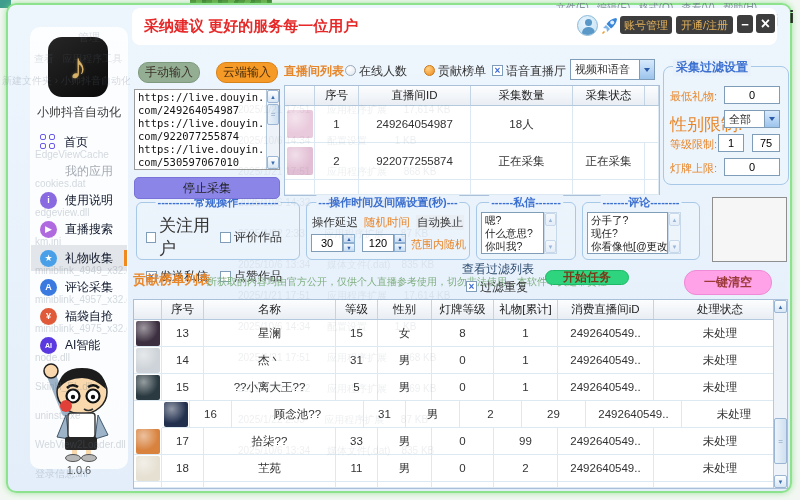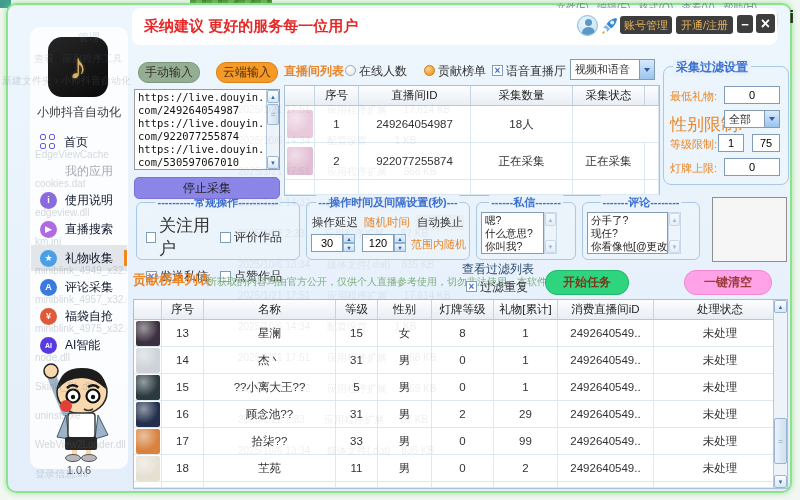--- a/index.html
+++ b/index.html
@@ -336,21 +336,21 @@
   <div class="ar" style="bottom:0">▼</div>
 </div>
 
 <div class="abs" style="left:712px;top:197px;width:75px;height:65px;background:#f6f6f6;border:1px solid #8f8f8f;z-index:5"></div>
 
 <div class="ftext olabel" style="left:133px;top:271px;font-size:13px;font-weight:bold">贡献榜单列表</div>
 <div class="ftext" style="left:207px;top:275px;font-size:10px;color:#7fae7f">所获取的内容均由官方公开，仅供个人直播参考使用，切勿非法使用，本软件不负连带责任</div>
 <div class="ftext" style="left:462px;top:261px;font-size:12px;color:#2c4a6e;cursor:pointer">查看过滤列表</div>
 <span class="cb abs" style="left:466px;top:281px;z-index:5">×</span>
 <div class="ftext" style="left:480px;top:279px;font-size:12px">过滤重复</div>
-<div class="pill" style="left:545px;top:270px;width:84px;height:25px;border-radius:12px;background:#2ed47e;color:#7a3a1a;font-weight:bold;border:1px solid #1fb868">开始任务</div>
+<div class="pill" style="left:545px;top:270px;width:84px;height:15px;border-radius:12px;background:#2ed47e;color:#7a3a1a;font-weight:bold;border:1px solid #1fb868">开始任务</div>
 <div class="pill" style="left:684px;top:270px;width:88px;height:25px;border-radius:12px;background:#ffa2e8;color:#9c3a3a;font-weight:bold;border:1px solid #ee8ad6">一键清空</div>
 
 <div class="tbl" id="ranktable" style="left:133px;top:299px;width:655px;height:190px">
     <div class="trow head" style="height: 20px;">
       <div class="tc" style="width: 28px;"></div>
       <div class="tc" style="width: 42px;">序号</div>
       <div class="tc" style="width: 132px;">名称</div>
       <div class="tc" style="width: 42px;">等级</div>
       <div class="tc" style="width: 54px;">性别</div>
       <div class="tc" style="width: 62px;">灯牌等级</div>
@@ -390,21 +390,21 @@
       </div>
       <div class="tc" style="width: 42px;">15</div>
       <div class="tc" style="width: 132px;">??小离大王??</div>
       <div class="tc" style="width: 42px;">5</div>
       <div class="tc" style="width: 54px;">男</div>
       <div class="tc" style="width: 62px;">0</div>
       <div class="tc" style="width: 64px;">1</div>
       <div class="tc" style="width: 96px;">2492640549..</div>
       <div class="tc" style="width: 121px; flex: 1 1 0%;">未处理</div>
     </div>
-    <div class="trow" style="height: 27px;">
+    <div class="trow" style="height: 27px; margin-left: 28px;">
       <div class="tc" style="width: 28px;">
         <div class="ava" style="width: 24px; height: 25px; background: radial-gradient(circle at 32% 28%, rgba(255, 255, 255, 0.5), rgba(255, 255, 255, 0) 60%), rgb(34, 48, 78);"></div>
       </div>
       <div class="tc" style="width: 42px;">16</div>
       <div class="tc" style="width: 132px;">顾念池??</div>
       <div class="tc" style="width: 42px;">31</div>
       <div class="tc" style="width: 54px;">男</div>
       <div class="tc" style="width: 62px;">2</div>
       <div class="tc" style="width: 64px;">29</div>
       <div class="tc" style="width: 96px;">2492640549..</div>

